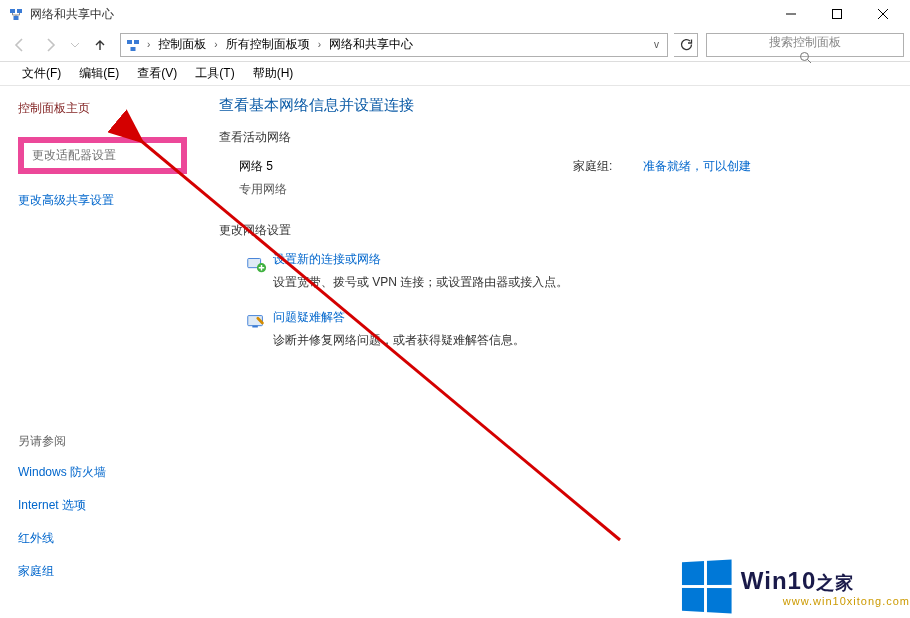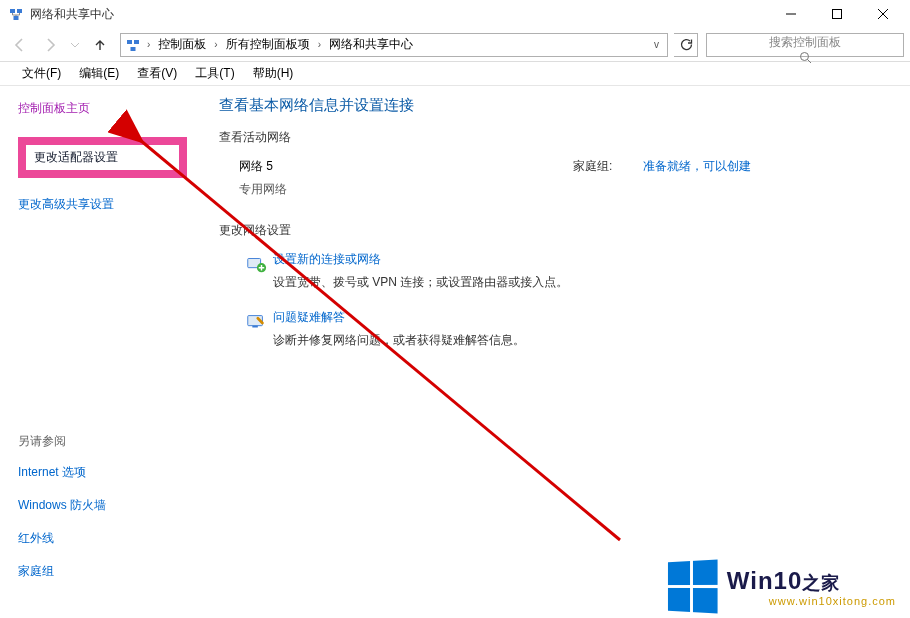--- a/index.html
+++ b/index.html
@@ -83,28 +83,28 @@
   }
   .menubar span { padding: 2px 2px; }
 
   
   .content { display:flex; height: calc(618px - 28px - 34px - 24px); }
   .leftpane {
     width: 205px;
     padding: 14px 18px;
     display:flex; flex-direction:column;
   }
-  .leftpane .cp-home { color:#a21caf; margin-bottom: 20px;}
+  .leftpane .cp-home { color:#7f1d1d; margin-bottom: 20px;}
   .leftpane .side-link { color:#0066cc; margin-bottom: 18px; cursor:pointer;}
   .leftpane .side-link.no-link{ color:#000; }
   .highlight-box {
-    border: 8px solid #ec4899;
+    border: 6px solid #ec4899;
     padding: 4px 8px;
     display:inline-block;
-    color:#0f172a;
+    color:#737373;
     margin-bottom: 18px;
   }
   .seealso-wrap { margin-top:auto; padding-bottom: 8px;}
   .seealso-title { color:#666; margin-bottom: 14px; }
   .seealso-wrap .sa { color:#0066cc; margin-bottom: 16px; cursor:pointer; }
 
   .mainpane { flex:1; padding: 10px 28px 0 14px; position:relative;}
   .page-heading { color:#0a5aa6; font-size: 15px; margin-bottom: 14px; }
   .section-label { color:#333; margin-bottom: 12px; font-size: 12px; font-family: Liberation Mono, monospace;}
   .netblock { display:flex; margin-left: 20px; margin-bottom: 24px; gap: 34px;}
@@ -127,21 +127,21 @@
   .settings-block .txt .title { color:#0066cc; margin-bottom: 6px; cursor:pointer;}
   .settings-block .txt .desc { color:#333; }
 
   
   .arrow-svg {
     position:absolute; left: 100px; top: 80px; pointer-events:none;
   }
 
   
   .watermark {
-    position:absolute; right: 14px; bottom: 6px;
+    position:absolute; right: 0; bottom: 6px;
     display:flex; align-items:center; gap: 10px;
   }
   .watermark .logo-squares {
     display:grid; grid-template-columns: 24px 24px; grid-template-rows: 24px 24px; gap:3px;
     transform: perspective(120px) rotateY(-14deg);
   }
   .watermark .logo-squares div{ background:#0078d7;}
   .watermark .wt-text .t1 { font-size: 24px; font-weight:600; color:#1a1a4a; letter-spacing:1px;}
   .watermark .wt-text .t1 .zh { font-size: 18px; }
   .watermark .wt-text .t2 { font-size: 11px; color:#cc9a00; letter-spacing:1px;margin-left:42px;}
@@ -249,22 +249,22 @@
     <div class="cp-home">控制面板主页</div>
 
     <div class="highlight-box">
       <span>更改适配器设置</span>
     </div>
 
     <div class="side-link no-link" style="color:#0066cc">更改高级共享设置</div>
 
     <div class="seealso-wrap">
       <div class="seealso-title">另请参阅</div>
+      <div class="sa">Windows 防火墙</div>
       <div class="sa">Internet 选项</div>
-      <div class="sa">Windows 防火墙</div>
       <div class="sa">红外线</div>
       <div class="sa">家庭组</div>
     </div>
   </div>
 
   <div class="mainpane">
     <div class="page-heading">查看基本网络信息并设置连接</div>
 
     <div class="section-label">查看活动网络</div>
 

